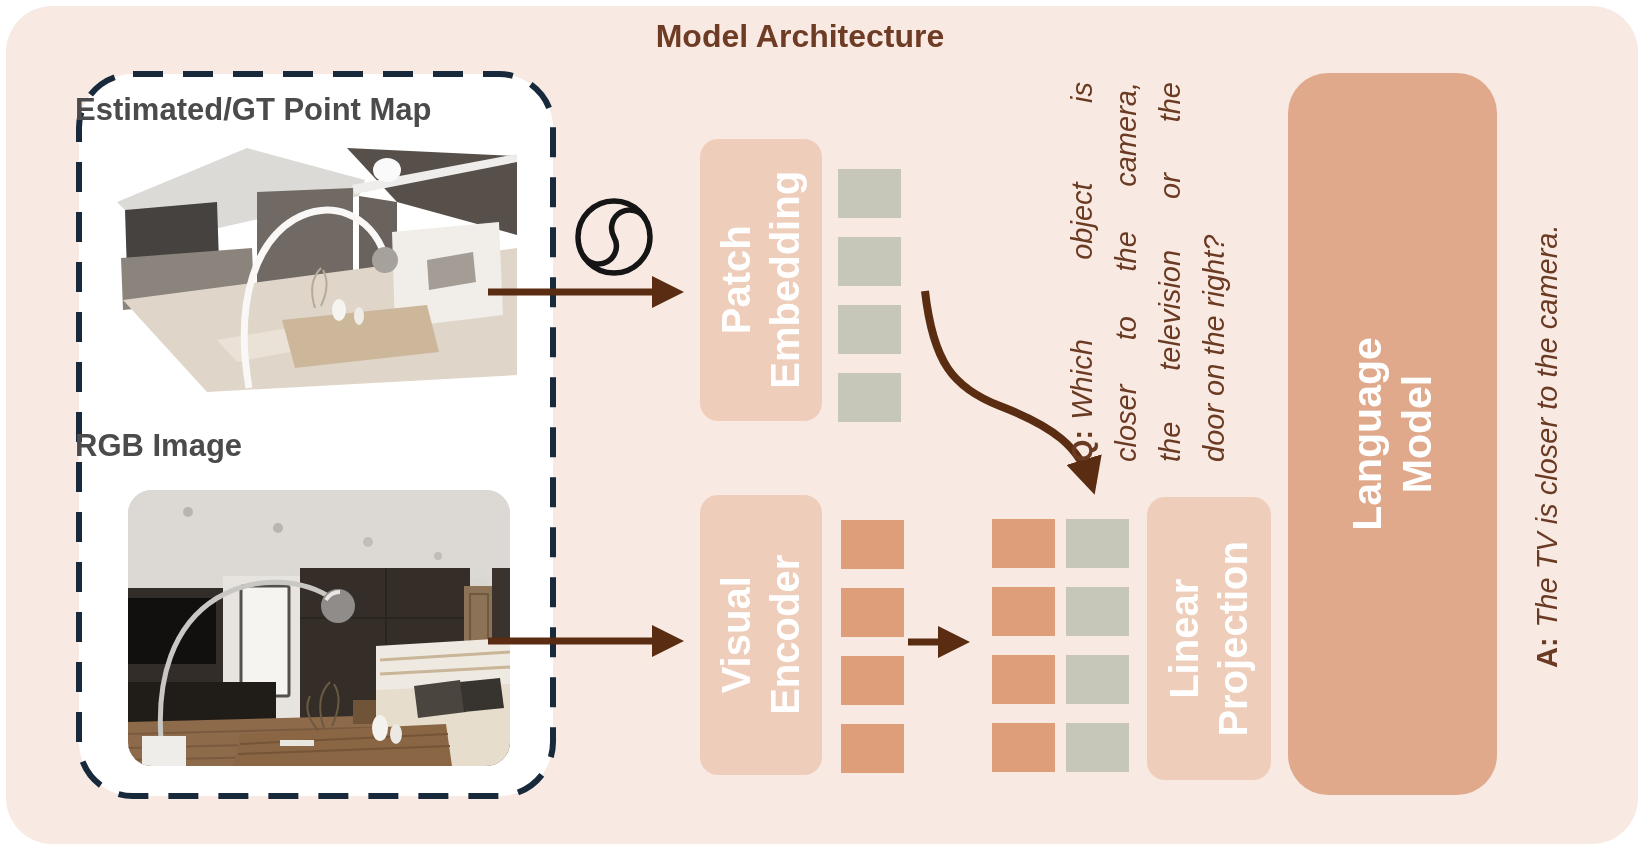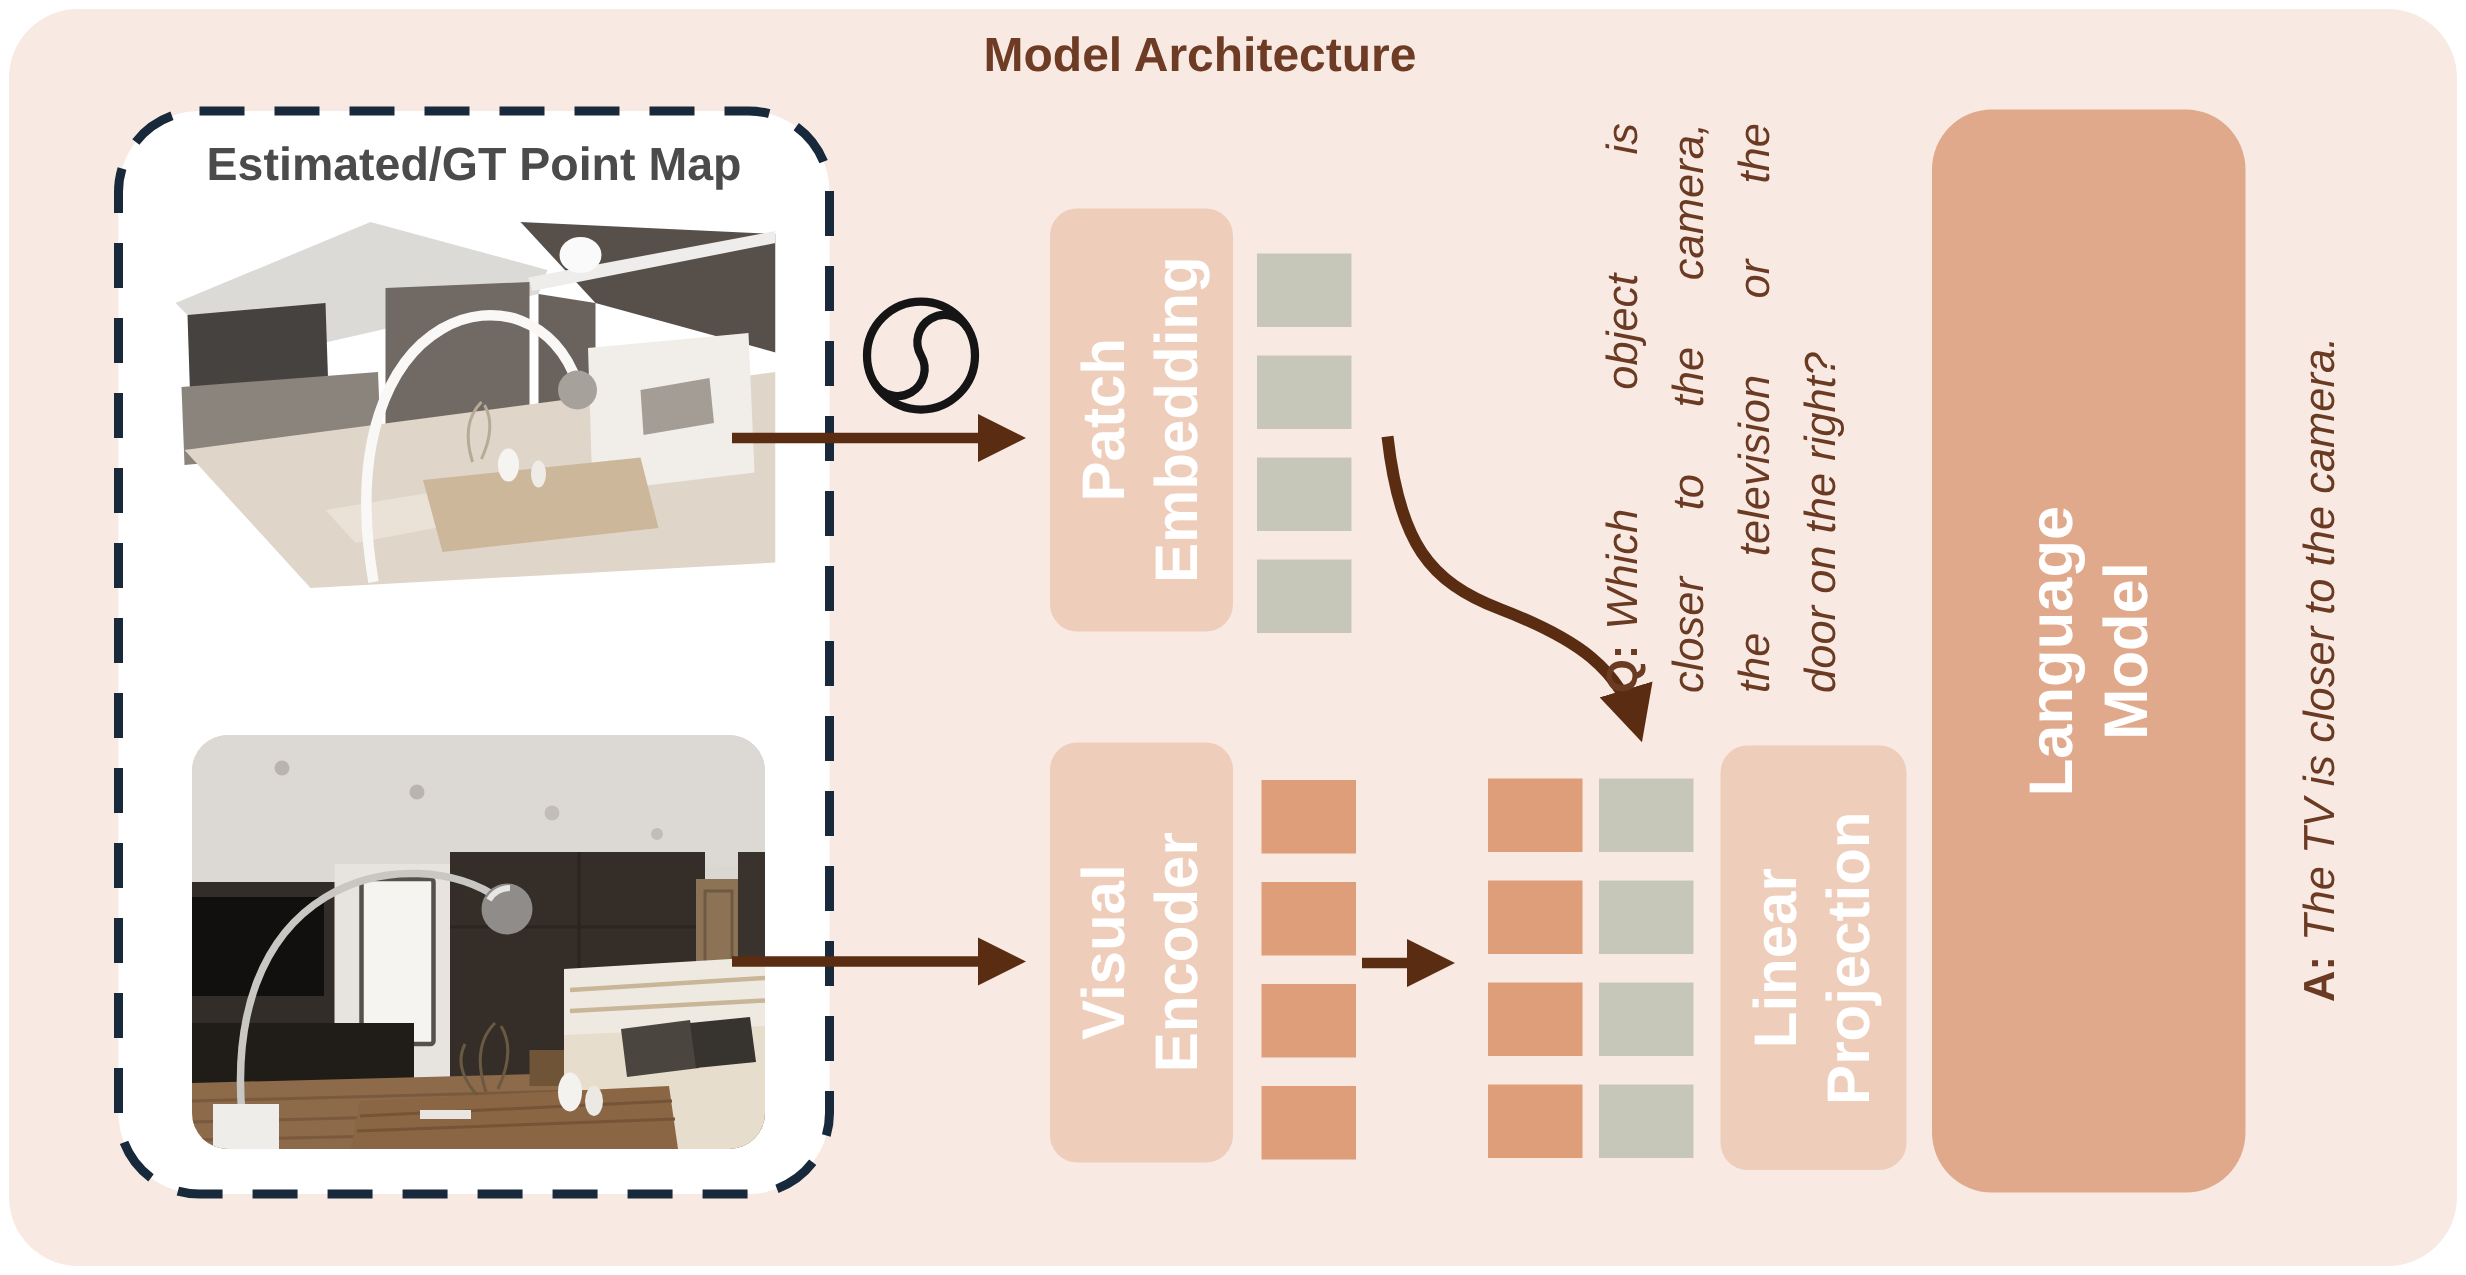--- a/index.html
+++ b/index.html
@@ -6,21 +6,21 @@
   .stage{position:relative;width:1644px;height:850px;background:#ffffff;overflow:hidden;
          font-family:"Liberation Sans",sans-serif;}
   .canvas{position:absolute;left:6px;top:6px;width:1632px;height:838px;background:#f8eae3;border-radius:46px;}
 
   .title{position:absolute;left:800px;top:18px;transform:translateX(-50%);
          font-size:32px;font-weight:bold;color:#6e3b24;white-space:nowrap;}
 
   
   .panel{position:absolute;left:75px;top:70px;width:482px;height:730px;}
   .panel-border{position:absolute;left:0;top:0;}
-  .panel-label{position:absolute;width:100%;text-align:center;font-weight:bold;color:#4b4b4b;font-size:31px;}
+  .panel-label{position:absolute;width:100%;font-weight:bold;color:#4b4b4b;font-size:31px;}
   .pm-label{top:22px;}
   .rgb-label{top:358px;}
   .pm-fig{position:absolute;left:22px;top:70px;width:420px;height:258px;}
   .rgb-fig{position:absolute;left:53px;top:420px;width:382px;height:276px;border-radius:24px;overflow:hidden;}
 
   
   .arch-box{position:absolute;border-radius:18px;background:#eeceba;display:flex;align-items:center;justify-content:center;}
   .box-patch {left:700px;top:139px;width:122px;height:282px;}
   .box-visual{left:700px;top:495px;width:122px;height:280px;}
   .box-linear{left:1147px;top:497px;width:124px;height:283px;}
@@ -86,20 +86,21 @@
         <polygon points="185,180 330,165 342,212 198,228" fill="#cdb79b"></polygon>
         <ellipse cx="242" cy="170" rx="7" ry="11" fill="#f6f4f1"></ellipse>
         <ellipse cx="262" cy="176" rx="5" ry="9" fill="#efece8"></ellipse>
         <path d="M218,168 q-8,-26 6,-40 M224,166 q10,-22 2,-36" stroke="#b7aa97" stroke-width="2" fill="none"></path>
         <path d="M152,248 C120,60 260,30 288,116" stroke="#f9f8f6" stroke-width="7" fill="none"></path>
         <circle cx="288" cy="120" r="13" fill="#a6a19b"></circle>
         <ellipse cx="290" cy="30" rx="14" ry="12" fill="#fbfafa"></ellipse>
       </svg>
     </div>
 
+    <div class="panel-label rgb-label">RGB Image</div>
 
     <div class="rgb-fig">
       <svg width="382" height="276" viewBox="0 0 382 276">
         <rect width="382" height="276" fill="#dad6d2"></rect>
         <polygon points="0,0 382,0 382,86 0,112" fill="#dcd8d4"></polygon>
         <circle cx="60" cy="22" r="5" fill="#b9b4af"></circle>
           <circle cx="150" cy="38" r="5" fill="#b9b4af"></circle>
         <circle cx="240" cy="52" r="5" fill="#c2bdb8"></circle>
           <circle cx="310" cy="66" r="4" fill="#c2bdb8"></circle>
         <rect x="0" y="98" width="100" height="140" fill="#332d29"></rect>

